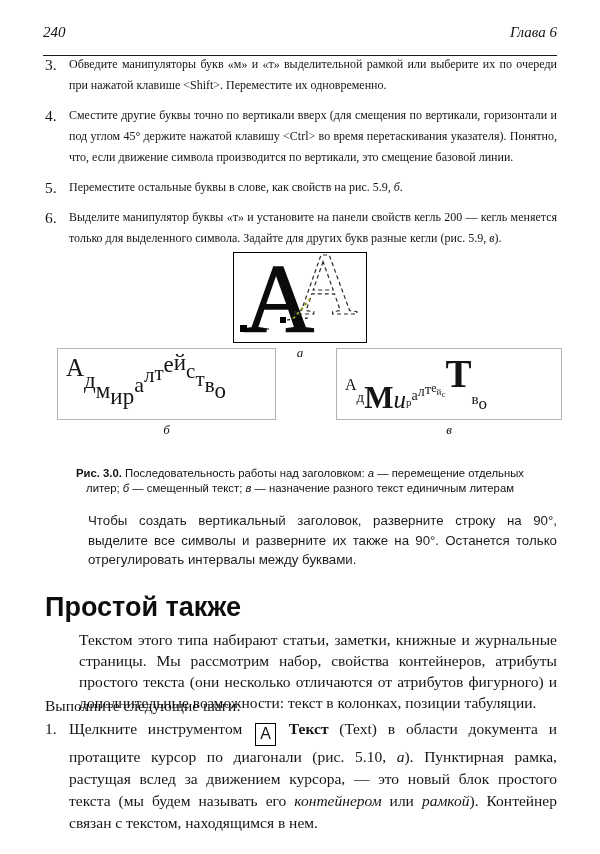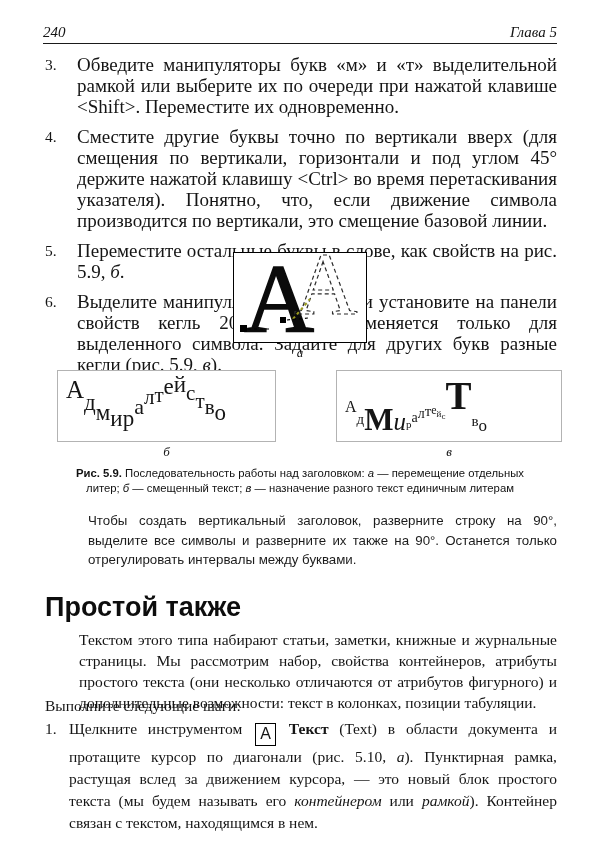--- a/index.html
+++ b/index.html
@@ -10,37 +10,37 @@
     color:#151515;
     font-family:"Liberation Serif", serif;
     overflow:hidden;
   }
   
   .runhead{
     position:absolute;left:43px;right:43px;top:24px;
     display:flex;justify-content:space-between;align-items:center;
     font-style:italic;font-size:15px;
     border-bottom:1.2px solid #1a1a1a;
-    padding-bottom:2px;
+    padding-bottom:14px;
   }
   
   .steps{position:absolute;left:45px;right:43px;top:54px;}
   .step{display:flex;margin-bottom:9px;}
   .step .num{width:24px;flex:0 0 24px;font-size:15.5px;line-height:21px;}
-  .step .txt{flex:1;font-size:19px;line-height:21px;text-align:justify;margin-left:8px;}
+  .step .txt{flex:1;font-size:12px;line-height:21px;text-align:justify;}
   
   .fig-a-wrap{position:absolute;left:0;right:0;top:252px;text-align:center;}
   .fig-a-box{
     position:relative;display:inline-block;
     width:132px;height:89px;
     border:1.6px solid #000;background:#fff;
   }
   .fig-label{font-style:italic;font-size:13px;margin-top:2px;}
   
-  .fig-row{position:absolute;left:57px;right:38px;top:370px;display:flex;justify-content:space-between;}
+  .fig-row{position:absolute;left:57px;right:38px;top:348px;display:flex;justify-content:space-between;}
   .wave-fig{text-align:center;}
   .wave-box{
     position:relative;width:219px;height:72px;
     border:1px solid #b3b3b3;background:#fff;
     white-space:nowrap;text-align:left;
     padding-left:8px;box-sizing:border-box;
     overflow:hidden;
   }
   .wave-box.v{width:226px;}
   .wave-letter{position:relative;display:inline-block;font-family:"Liberation Serif",serif;line-height:1;letter-spacing:0;}
@@ -83,21 +83,21 @@
   }
   svg text{font-family:"Liberation Serif", serif;}
 </style>
 </head>
 <body>
 
 <div class="page">
 
   <div class="runhead">
     <span>240</span>
-    <span>Глава 5</span>
+    <span>Глава 6</span>
   </div>
 
   <div class="steps">
     <div class="step">
       <span class="num">3.</span>
       <div class="txt"><span>Обведите манипуляторы букв «м» и «т» выделительной рамкой или выберите их по очереди при нажатой клавише &lt;Shift&gt;. Переместите их одновременно.</span></div>
     </div>
     <div class="step">
       <span class="num">4.</span>
       <div class="txt"><span>Сместите другие буквы точно по вертикали вверх (для смещения по вертикали, горизонтали и под углом 45° держите нажатой клавишу &lt;Ctrl&gt; во время перетаскивания указателя). Понятно, что, если движение символа производится по вертикали, это смещение базовой линии.</span></div>
@@ -136,21 +136,21 @@
       <div class="wave-box"><span class="wave-letter" style="font-size: 25px; top: 6px;">А</span><span class="wave-letter" style="font-size: 23px; top: 18px;">д</span><span class="wave-letter" style="font-size: 23px; top: 28px;">м</span><span class="wave-letter" style="font-size: 23px; top: 34px;">и</span><span class="wave-letter" style="font-size: 23px; top: 34px;">р</span><span class="wave-letter" style="font-size: 22px; top: 22px;">а</span><span class="wave-letter" style="font-size: 21px; top: 12px;">л</span><span class="wave-letter" style="font-size: 21px; top: 10px;">т</span><span class="wave-letter" style="font-size: 23px; top: 2px;">е</span><span class="wave-letter" style="font-size: 23px; top: 0px;">й</span><span class="wave-letter" style="font-size: 21px; top: 8px;">с</span><span class="wave-letter" style="font-size: 21px; top: 16px;">т</span><span class="wave-letter" style="font-size: 21px; top: 22px;">в</span><span class="wave-letter" style="font-size: 23px; top: 28px;">о</span></div>
       <div class="fig-label">б</div>
     </div>
     <div class="wave-fig">
       <div class="wave-box v"><span class="wave-letter" style="font-size: 16px; top: 8px;">А</span><span class="wave-letter" style="font-size: 15px; top: 20px;">д</span><span class="wave-letter" style="font-size: 31px; top: 26px; font-weight: bold;">М</span><span class="wave-letter" style="font-size: 25px; top: 26px; font-style: italic;">и</span><span class="wave-letter" style="font-size: 11px; top: 24px;">р</span><span class="wave-letter" style="font-size: 14px; top: 18px;">а</span><span class="wave-letter" style="font-size: 14px; top: 14px;">л</span><span class="wave-letter" style="font-size: 15px; top: 12px;">т</span><span class="wave-letter" style="font-size: 12px; top: 10px;">е</span><span class="wave-letter" style="font-size: 9px; top: 13px;">й</span><span class="wave-letter" style="font-size: 9px; top: 15px;">с</span><span class="wave-letter" style="font-size: 39px; top: 5px; font-weight: bold;">Т</span><span class="wave-letter" style="font-size: 15px; top: 22px;">в</span><span class="wave-letter" style="font-size: 17px; top: 27px;">о</span></div>
       <div class="fig-label">в</div>
     </div>
   </div>
 
   <div class="caption">
-    <span class="capnum">Рис. 5.9.</span><span><span> Последовательность работы над заголовком: </span><span style="font-style: italic;">а</span><span> — перемещение отдельных литер; </span><span style="font-style: italic;">б</span><span> — смещенный текст; </span><span style="font-style: italic;">в</span><span> — назначение разного текст единичным литерам</span></span>
+    <span class="capnum">Рис. 3.0.</span><span><span> Последовательность работы над заголовком: </span><span style="font-style: italic;">а</span><span> — перемещение отдельных литер; </span><span style="font-style: italic;">б</span><span> — смещенный текст; </span><span style="font-style: italic;">в</span><span> — назначение разного текст единичным литерам</span></span>
   </div>
 
   <div class="tip">
     <div class="tip-body">Чтобы создать вертикальный заголовок, разверните строку на 90°, выделите все символы и разверните их также на 90°. Останется только отрегулировать интервалы между буквами.</div>
   </div>
 
   <div class="h1">Простой также</div>
   <div class="para">Текстом этого типа набирают статьи, заметки, книжные и журнальные страницы. Мы рассмотрим набор, свойства контейнеров, атрибуты простого текста (они несколько отличаются от атрибутов фигурного) и дополнительные возможности: текст в колонках, позиции табуляции.</div>
   <div class="lead-line">Выполните следующие шаги:</div>
 

